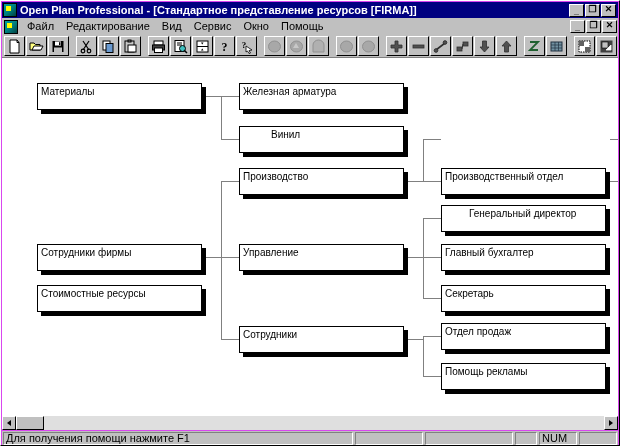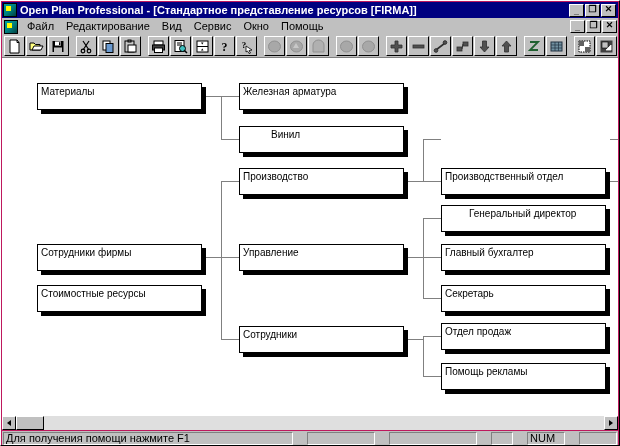--- a/index.html
+++ b/index.html
@@ -12,21 +12,21 @@
     height: 446px;
     overflow: hidden;
     font-family: "Liberation Sans", sans-serif;
     font-size: 11px;
     -webkit-font-smoothing: none;
   }
   #app {
     position: relative;
     width: 620px;
     height: 446px;
-    background: #be185d;
+    background: #d946ef;
     box-sizing: border-box;
     border: 1px solid #000;
     border-top-color: #fff;
     border-left-color: #fff;
   }
 
   
   .titlebar {
     position: absolute;
     left: 1px; top: 1px;
@@ -217,21 +217,21 @@
   }
 
   
   .statusbar {
     position: absolute;
     left: 1px; top: 430px;
     width: 616px; height: 14px;
     background: #c0c0c0;
     display: flex;
     align-items: center;
-    gap: 14px;
+    gap: 2px;
     padding: 0 1px;
     box-sizing: border-box;
   }
   .spanel {
     height: 13px;
     background: #c0c0c0;
     border: 1px solid;
     border-color: #808080 #ffffff #ffffff #808080;
     box-sizing: border-box;
     font-size: 11px;

